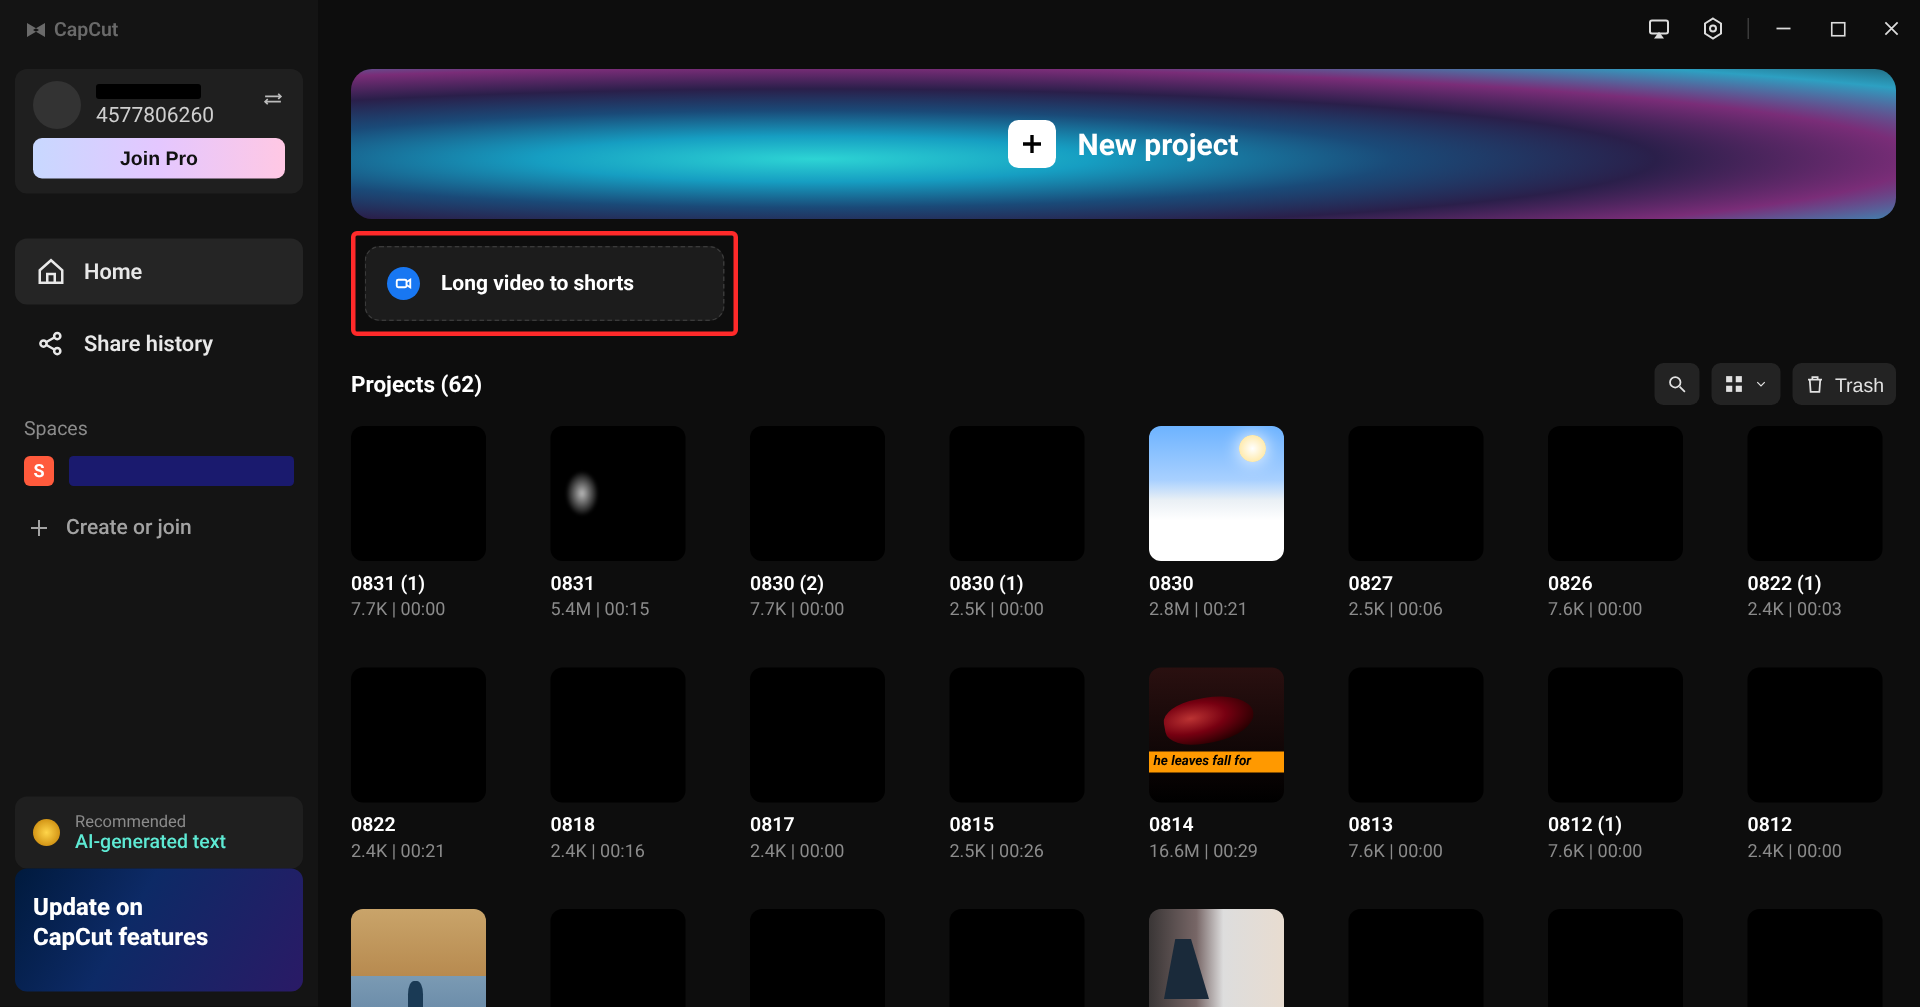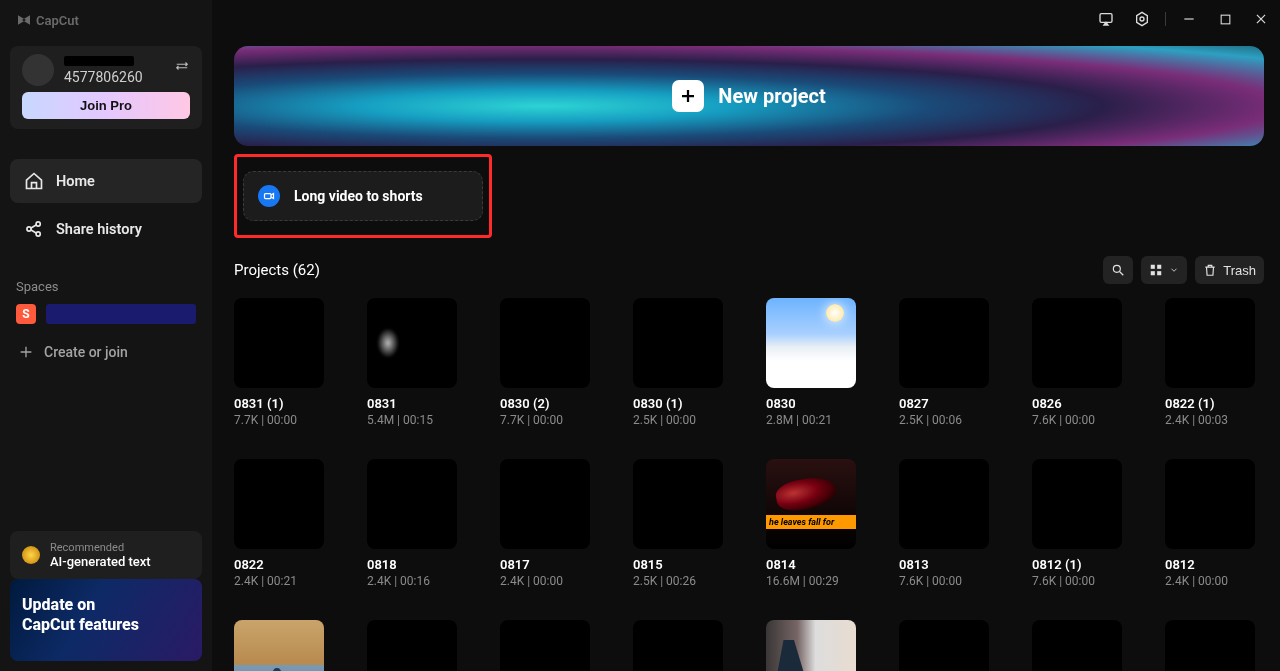--- a/index.html
+++ b/index.html
@@ -138,21 +138,21 @@
     }
     .recommend-card {
       background: #1f1f1f;
       border-radius: 8px;
       padding: 10px 12px;
       display: flex;
       gap: 10px;
       align-items: center;
     }
     .recommend-text .rec-top { font-size: 11px; color: #8b8b8b; }
-    .recommend-text .rec-bottom { font-size: 13px; color: #ffffff; font-weight: 500; }
+    .recommend-text .rec-bottom { font-size: 13px; color: #5eead4; font-weight: 500; }
     .bulb {
       width: 18px; height: 18px;
       background: radial-gradient(#ffd54a, #c07a00);
       border-radius: 50%;
     }
     .update-card {
       border-radius: 8px;
       background: linear-gradient(120deg, #001a3d 0%, #0d2a66 40%, #2a1a66 100%);
       padding: 16px 12px 26px;
       color: #fff;
@@ -200,21 +200,21 @@
       display: flex; align-items: center; justify-content: center;
     }
     .hero-text {
       font-size: 20px;
       font-weight: 700;
       color: #fff;
     }
     .highlight-wrap {
       margin-top: 8px;
       width: 258px;
-      height: 84px;
+      height: 70px;
       border: 3px solid #ff2a2a;
       border-radius: 4px;
       display: flex;
       align-items: center;
       padding: 0 6px;
     }
     .long-card {
       width: 100%;
       height: 50px;
       background: #1c1c1c;
@@ -233,21 +233,21 @@
       display: flex; align-items: center; justify-content: center;
       color: #fff;
     }
     .long-text { font-size: 14px; font-weight: 700; color: #fff; }
     .projects-header {
       margin-top: 18px;
       display: flex;
       align-items: center;
       justify-content: space-between;
     }
-    .projects-title { font-size: 15px; font-weight: 400; color: #fff; }
+    .projects-title { font-size: 15px; font-weight: 700; color: #fff; }
     .projects-tools {
       display: flex;
       gap: 8px;
     }
     .tool-btn {
       background: #232323;
       border: none;
       border-radius: 6px;
       height: 28px;
       min-width: 28px;

